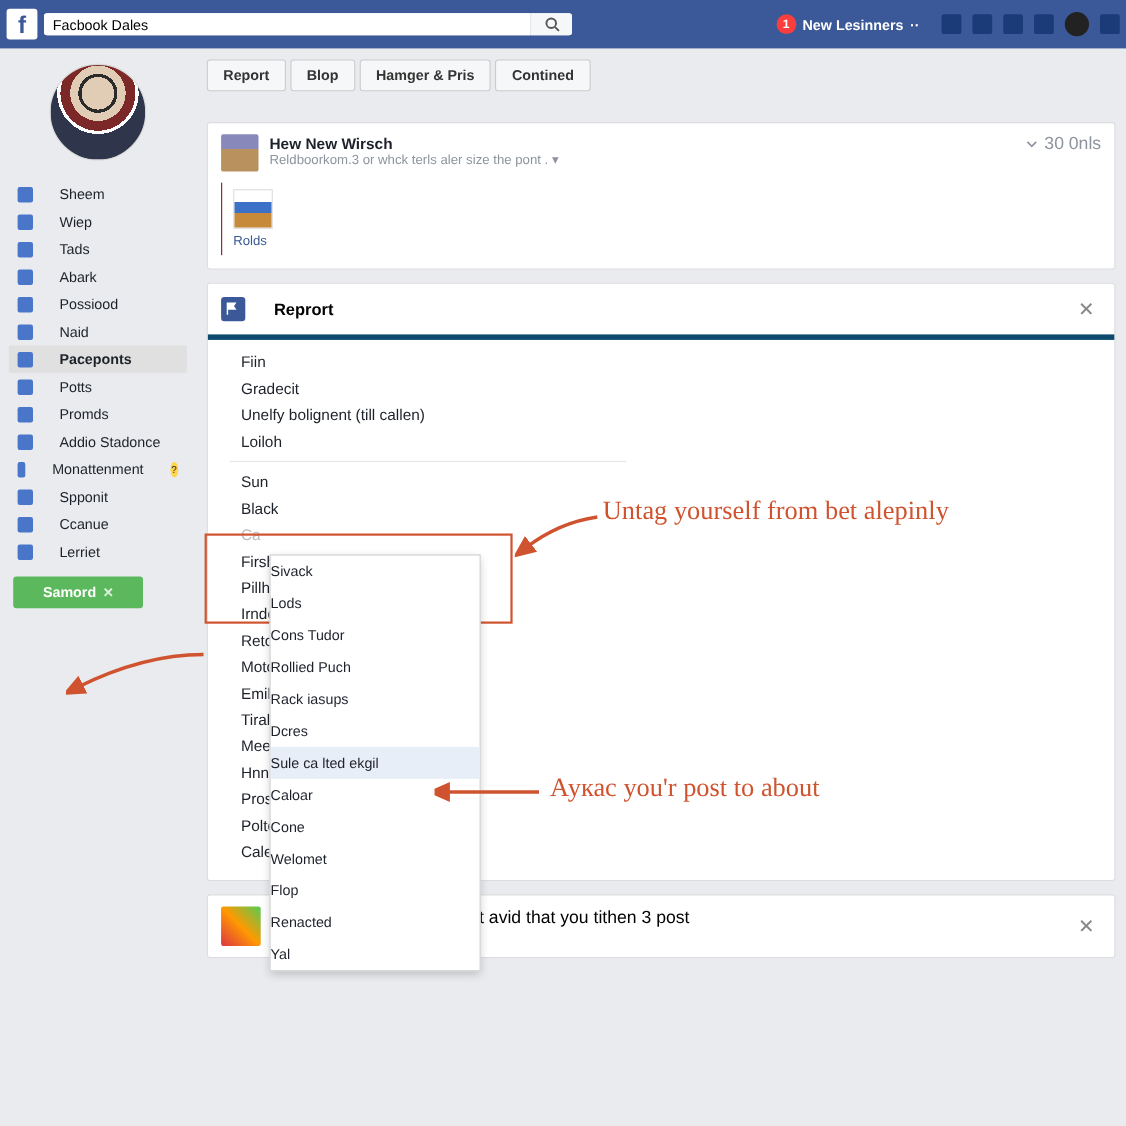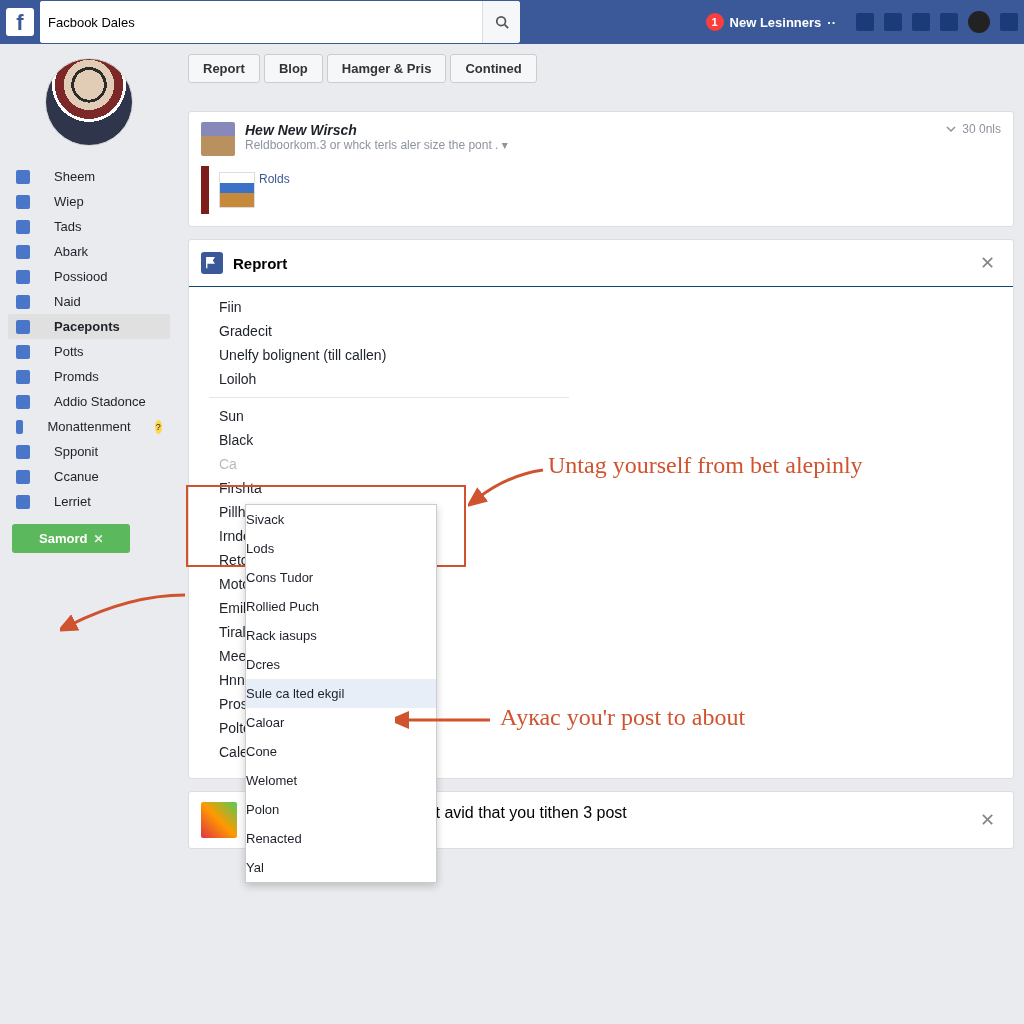--- a/index.html
+++ b/index.html
@@ -1,21 +1,21 @@
 <!DOCTYPE html>
 <html><head>
 <meta charset="utf-8">
 <style>
 * { margin: 0; padding: 0; box-sizing: border-box; font-family: Helvetica, Arial, sans-serif; }
 body { background: #e9ebee; width: 1024px; height: 1024px; overflow: hidden; position: relative; }
 
 
 .topbar { height: 44px; background: #3b5998; display: flex; align-items: center; padding: 0 6px; gap: 6px; }
 .fb-logo { width: 28px; height: 28px; background: #fff; color: #3b5998; font-weight: bold; font-size: 22px; display: flex; align-items: flex-end; justify-content: center; border-radius: 3px; padding-bottom: 0; }
-.search-wrap { flex: 0 0 480px; display: flex; background: #fff; border-radius: 3px; height: 42px; }
+.search-wrap { flex: 0 0 480px; display: flex; background: #fff; border-radius: 3px; height: 20px; }
 .search-input { flex: 1; border: none; padding: 0 8px; font-size: 13px; outline: none; border-radius: 3px 0 0 3px; }
 .search-btn { width: 38px; background: #f6f7f9; border: none; border-left: 1px solid #ddd; border-radius: 0 3px 3px 0; cursor: pointer; display: flex; align-items: center; justify-content: center; }
 .search-btn svg { width: 14px; height: 14px; fill: #555; }
 .topbar-spacer { flex: 1; }
 .notif-badge { background: #fa3e3e; color: #fff; width: 18px; height: 18px; border-radius: 50%; font-size: 11px; display: flex; align-items: center; justify-content: center; font-weight: bold; }
 .topbar-user { color: #fff; font-size: 13px; font-weight: bold; display: flex; align-items: center; gap: 6px; }
 .topbar-icons { display: flex; gap: 10px; align-items: center; margin-left: 14px; }
 .topbar-icons .ticon { width: 18px; height: 18px; background: #1b3a78; border-radius: 2px; }
 .topbar-icons .avatar-small { width: 22px; height: 22px; background: #222; border-radius: 50%; }
 
@@ -32,30 +32,30 @@
 .sb-green-btn .x { font-size: 12px; opacity: 0.8; }
 
 .main { flex: 1; padding: 10px 10px 0 10px; }
 .tabbar { display: flex; gap: 4px; margin-bottom: 28px; }
 .tab-btn { background: #f6f7f9; border: 1px solid #ccc; border-radius: 3px; padding: 6px 14px; font-size: 13px; font-weight: bold; color: #333; cursor: pointer; }
 
 .card { background: #fff; border: 1px solid #ddd; border-radius: 3px; margin-bottom: 12px; }
 .post-header { display: flex; align-items: flex-start; padding: 10px 12px; gap: 10px; }
 .post-avatar { width: 34px; height: 34px; background: linear-gradient(#88b 40%, #b8915f 40%); border-radius: 2px; }
 .post-hd-text { flex: 1; }
-.post-name { font-weight: bold; font-size: 14px; color: #1d2129; font-style: italic; }
+.post-name { font-weight: bold; font-size: 14px; color: #1d2129; }
 .post-sub { font-size: 12px; color: #8d949e; }
-.post-meta { font-size: 12px; color: #8d949e; display: flex; align-items: center; gap: 6px; }
+.post-meta { font-size: 16px; color: #8d949e; display: flex; align-items: center; gap: 6px; }
 .post-meta svg { width: 10px; height: 10px; fill: #8d949e; }
-.post-quote { border-left: 8px solid #7f1d1d; margin: 0 12px 12px 12px; padding: 6px 10px; display: flex; flex-direction: row; align-items: flex-start; gap: 4px; }
+.post-quote { border-left: 1px solid #7f1d1d; margin: 0 12px 12px 12px; padding: 6px 10px; display: flex; flex-direction: column; align-items: flex-start; gap: 4px; }
 .post-quote-img { width: 36px; height: 36px; background: linear-gradient(#fff 30%, #3b71c7 30% 60%, #c78a3b 60%); border: 1px solid #ddd; }
 .post-quote-link { color: #3b5998; font-size: 12px; }
 
 
-.report-hdr { display: flex; align-items: center; gap: 10px; padding: 10px 12px; border-bottom: 1px solid #0c4a6e; }
+.report-hdr { display: flex; align-items: center; gap: 26px; padding: 10px 12px; border-bottom: 5px solid #0c4a6e; }
 .report-hdr-icon { width: 22px; height: 22px; background: #3b5998; border-radius: 3px; display: flex; align-items: center; justify-content: center; }
 .report-hdr-icon svg { width: 14px; height: 14px; fill: #fff; }
 .report-title { font-weight: bold; font-size: 15px; flex: 1; }
 .close-x { font-size: 18px; color: #888; cursor: pointer; padding: 2px 6px; }
 .report-body { padding: 8px 20px 14px 30px; position: relative; }
 .report-list { list-style: none; }
 .report-list li { padding: 4px 0; font-size: 14px; color: #1d2129; cursor: pointer; }
 .report-list hr { border: none; border-top: 1px solid #e5e5e5; margin: 6px 0 6px -10px; width: 360px; }
 .report-list .after-dd { color: #888; display: inline; }
 
@@ -263,21 +263,21 @@
     <div class="dropdown-item">Sivack</div>
     <div class="dropdown-item">Lods</div>
     <div class="dropdown-item">Cons Tudor</div>
     <div class="dropdown-item">Rollied Puch</div>
     <div class="dropdown-item">Rack iasups</div>
     <div class="dropdown-item">Dcres</div>
     <div class="dropdown-item hover">Sule ca lted ekgil</div>
     <div class="dropdown-item">Caloar</div>
     <div class="dropdown-item">Cone</div>
     <div class="dropdown-item">Welomet</div>
-    <div class="dropdown-item">Polon</div>
+    <div class="dropdown-item">Flop</div>
     <div class="dropdown-item">Renacted</div>
     <div class="dropdown-item">Yal</div>
   </div>
 
 <div class="anno" style="left:548px; top:450px;">Untag yourself from bet alepinly</div>
 <div class="anno" style="left:500px; top:702px;">Аукас you'r post to about</div>
 
 <svg class="arrow1" style="left:468px; top:460px;" width="80" height="50">
   <defs>
       <marker id="ah1" markerWidth="8" markerHeight="8" refX="2" refY="3" orient="auto">

